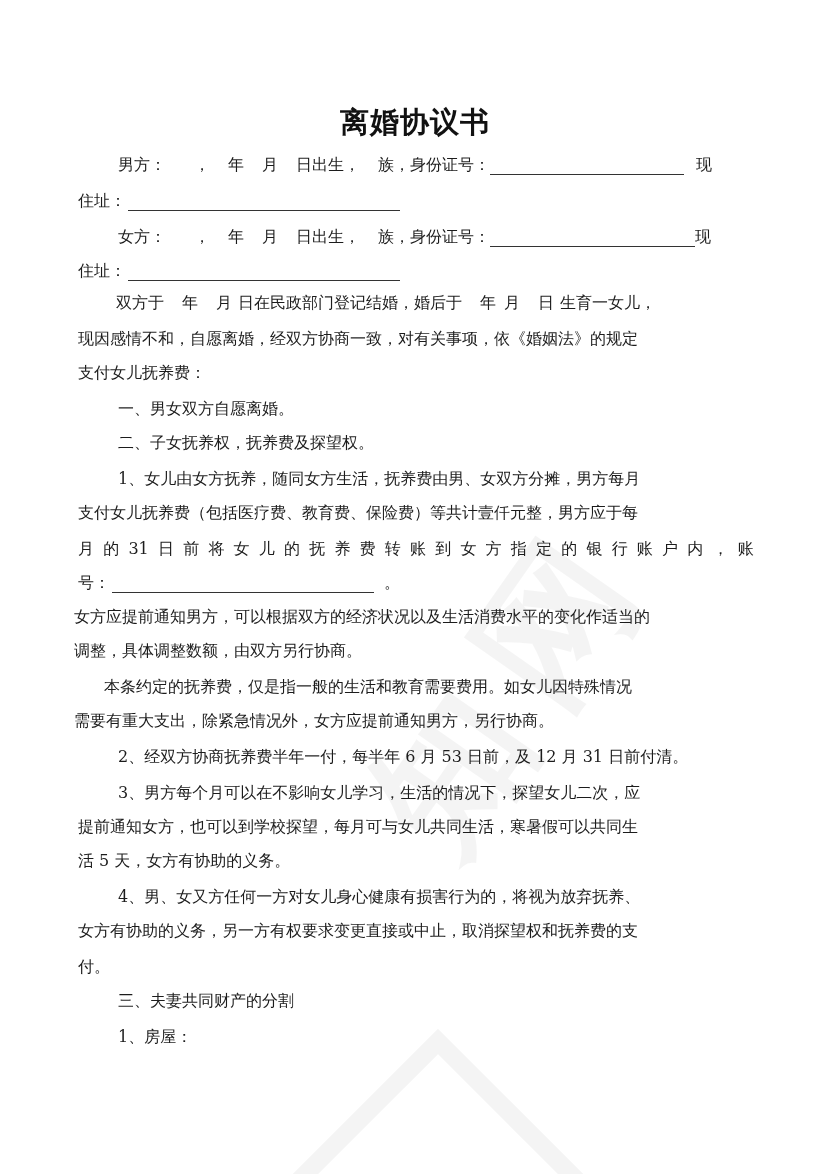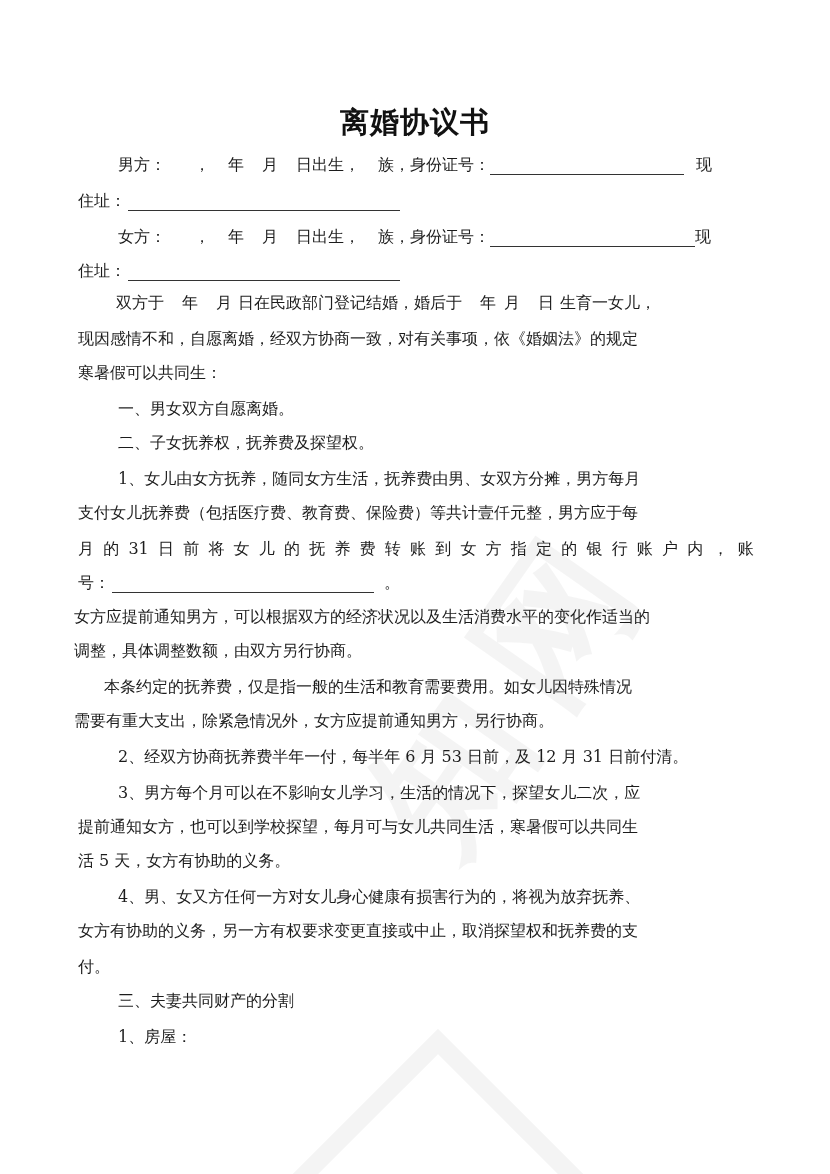--- a/index.html
+++ b/index.html
@@ -107,21 +107,21 @@
     <span style="display:inline-block;width:40px;"></span><span>女方：</span><span class="gap-m"></span><span>，</span><span class="gap-s"></span><span>年</span><span class="gap-s"></span><span>月</span><span class="gap-s"></span><span>日出生，</span><span class="gap-s"></span><span>族，身份证号：</span><span class="blank" style="width:205px;"></span><span>现</span>
   </div>
   <div class="line" style="top:254px;">
     <span>住址：</span><span class="blank" style="width:272px;margin-left:2px;"></span>
   </div>
 
   <div class="line" style="top:286px;">
     <span style="display:inline-block;width:38px;"></span><span>双方于</span><span class="gap-s"></span><span>年</span><span class="gap-s"></span><span>月</span><span style="display:inline-block;width:6px;"></span><span>日在民政部门登记结婚，婚后于</span><span class="gap-s"></span><span>年</span><span style="display:inline-block;width:8px;"></span><span>月</span><span class="gap-s"></span><span>日</span><span style="display:inline-block;width:6px;"></span><span>生育一女儿，</span>
   </div>
   <div class="line" style="top:322px;">现因感情不和，自愿离婚，经双方协商一致，对有关事项，依《婚姻法》的规定</div>
-  <div class="line" style="top:356px;">寒暑假可以共同生：</div>
+  <div class="line" style="top:356px;">支付女儿抚养费：</div>
 
   <div class="line indent" style="top:392px;">一、男女双方自愿离婚。</div>
 
   <div class="line indent" style="top:426px;">二、子女抚养权，抚养费及探望权。</div>
   <div class="line indent" style="top:462px;">1、女儿由女方抚养，随同女方生活，抚养费由男、女双方分摊，男方每月</div>
   <div class="line" style="top:496px;">支付女儿抚养费（包括医疗费、教育费、保险费）等共计壹仟元整，男方应于每</div>
   <div class="line justify" style="top:532px;">
     <span>月</span>
     <span>的</span>
     <span>31</span>

